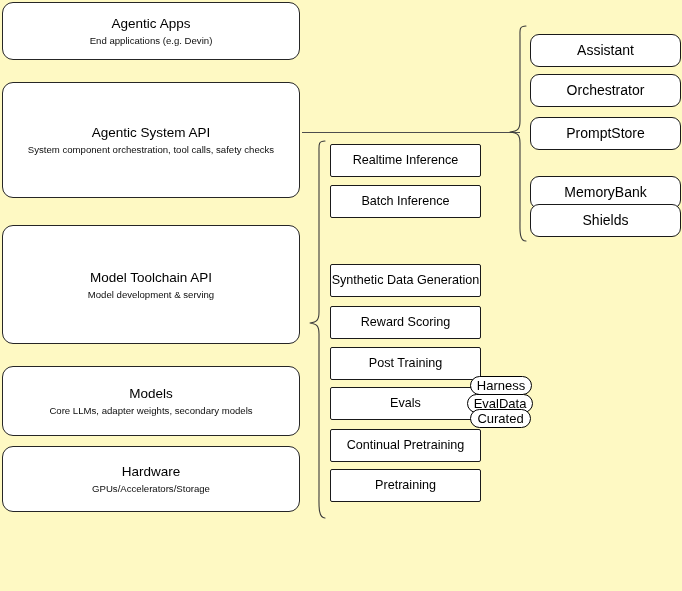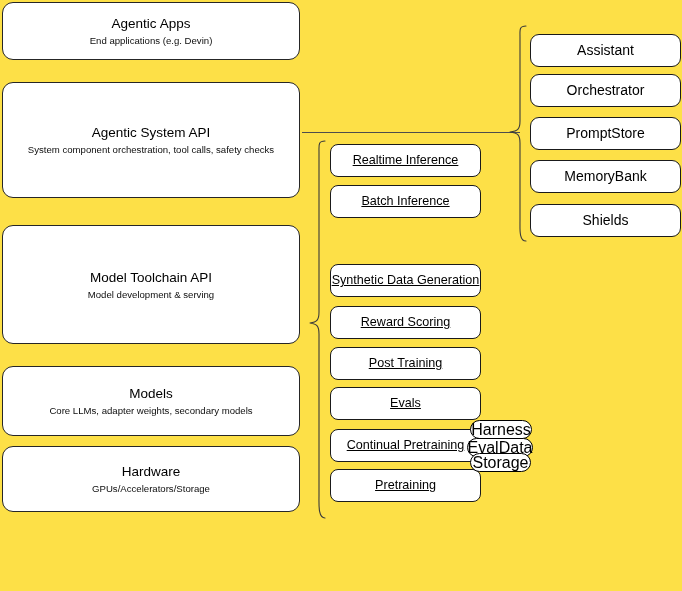--- a/index.html
+++ b/index.html
@@ -9,21 +9,21 @@
     background: #ffffff;
   }
   body {
     font-family: "Liberation Sans", sans-serif;
     color: #000000;
   }
   #canvas {
     position: relative;
     width: 682px;
     height: 591px;
-    background: #fde047;
+    background: #fef9c3;
     overflow: hidden;
   }
 
   
   .rbox {
     position: absolute;
     box-sizing: border-box;
     border: 1.1px solid #262626;
     border-radius: 11px;
     background: #ffffff;
@@ -48,23 +48,22 @@
   }
 
   
   .layer-box { left: 2px; width: 298px; }
 
   
   .cap-box {
     left: 330px;
     width: 151px;
     height: 33px;
-    border-radius: 8px;
+    border-radius: 2px;
     border: 1.2px solid #1a1a1a;
-    text-decoration: underline;
   }
   .cap-box .title { font-size: 12.6px; }
 
   
   .comp-box {
     left: 530px;
     width: 151px;
     height: 33px;
     border-radius: 9px;
     border: 1.2px solid #1a1a1a;
@@ -75,25 +74,24 @@
   .pill {
     position: absolute;
     box-sizing: border-box;
     border: 1.4px solid #000000;
     border-radius: 10px;
     background: #ffffff;
     height: 19px;
     display: flex;
     align-items: center;
     justify-content: center;
-    font-size: 16px;
+    font-size: 13px;
     color: #000000;
     white-space: nowrap;
     z-index: 6;
-    margin-top: 44px;
   }
 
   
   .connector {
     position: absolute;
     background: #4d4d4d;
     height: 1px;
     z-index: 1;
   }
 
@@ -176,21 +174,21 @@
   </div>
   <div class="rbox cap-box" style="top:429px;">
     <div class="title">Continual Pretraining</div>
   </div>
   <div class="rbox cap-box" style="top:469px;">
     <div class="title">Pretraining</div>
   </div>
 
   <div class="pill" style="left:470px;top:376px;width:62px;">Harness</div>
   <div class="pill" style="left:467px;top:394px;width:66px;">EvalData</div>
-  <div class="pill" style="left:470px;top:409px;width:61px;">Storage</div>
+  <div class="pill" style="left:470px;top:409px;width:61px;">Curated</div>
 
   <div class="brace" style="left:508px;top:25px;width:20px;height:218px;">
     <svg width="20" height="218" viewBox="0 0 20 218">
       <path d="M 18 1
                C 11 1, 12 5, 12 12
                L 12 96
                C 12 104, 10 106, 2 107
                C 10 108, 12 110, 12 118
                L 12 196
                C 12 204, 11 216, 18 216"></path>
@@ -199,20 +197,20 @@
 
   <div class="rbox comp-box" style="top:34px;">
     <div class="title">Assistant</div>
   </div>
   <div class="rbox comp-box" style="top:74px;">
     <div class="title">Orchestrator</div>
   </div>
   <div class="rbox comp-box" style="top:117px;">
     <div class="title">PromptStore</div>
   </div>
-  <div class="rbox comp-box" style="top:160px;">
+  <div class="rbox comp-box" style="top:176px;">
     <div class="title">MemoryBank</div>
   </div>
   <div class="rbox comp-box" style="top:204px;">
     <div class="title">Shields</div>
   </div>
 
 </div>
 
 </body></html>

